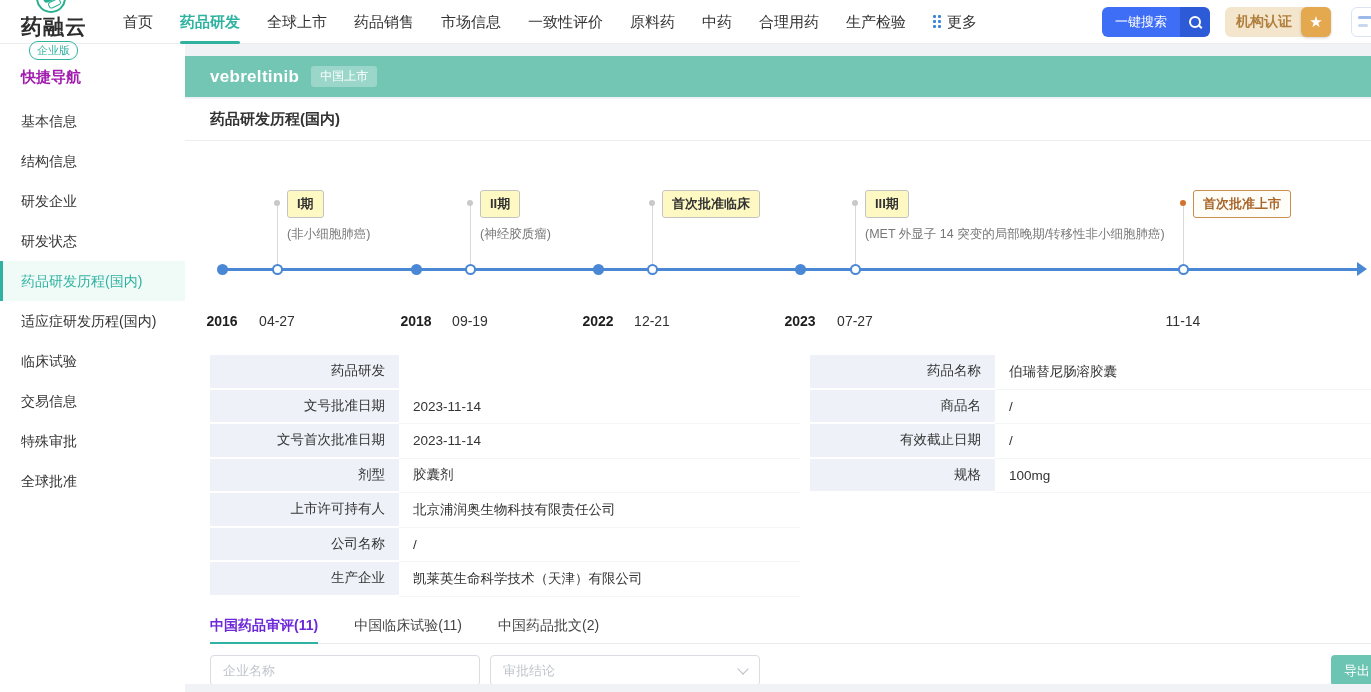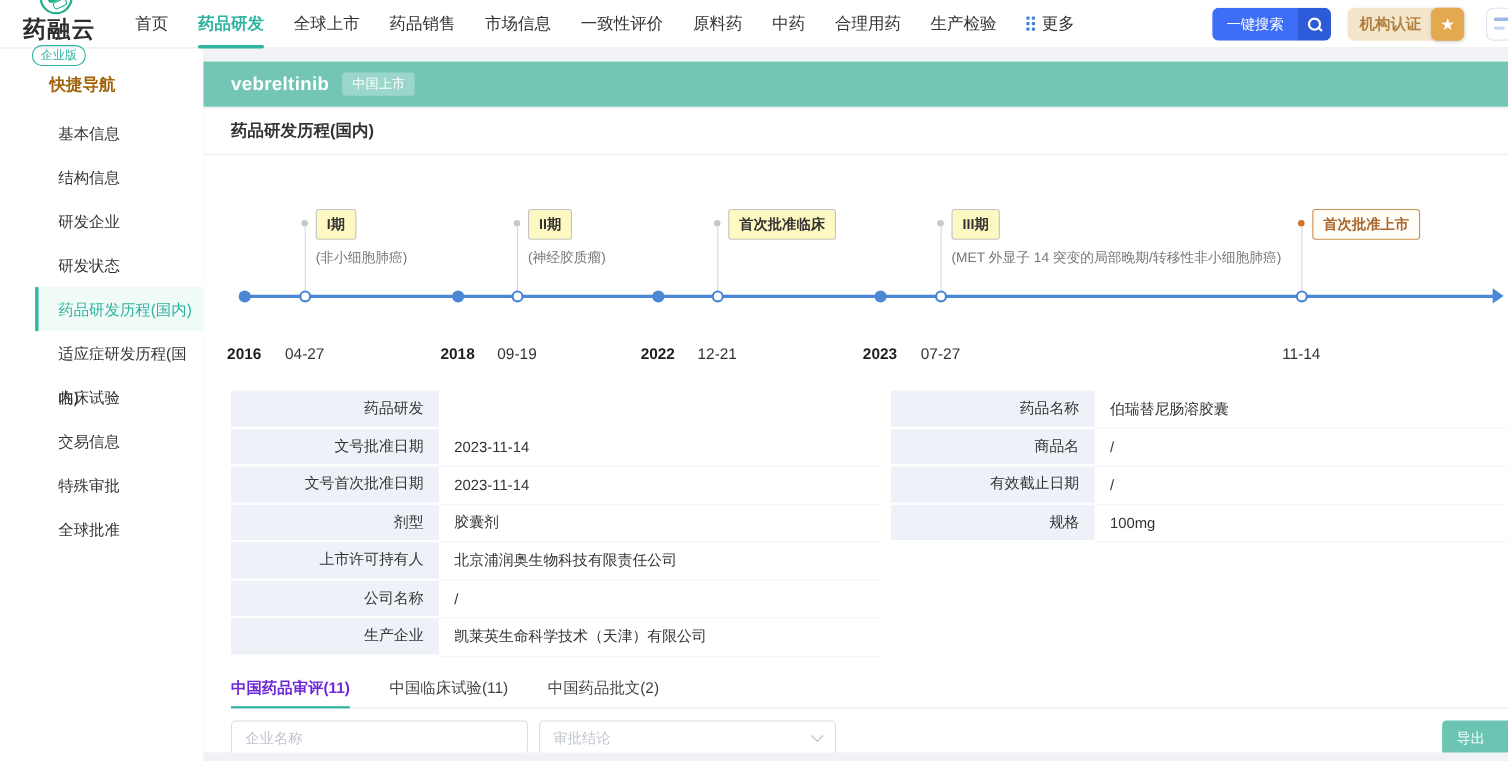--- a/index.html
+++ b/index.html
@@ -39,22 +39,22 @@
   .cert-ic { width:30px; height:30px; background:#e4a94f; border-radius:6px; display:flex; align-items:center;
              justify-content:center; box-shadow:0 1px 3px rgba(0,0,0,.18); }
   .cert-ic::before { content:"★"; color:#fff; font-size:15px; }
   .partial-icon { position:absolute; right:-12px; top:7px; width:32px; height:30px; background:#fff;
                   border:1px solid #dbe4f3; border-radius:6px; }
   .partial-icon::before { content:""; position:absolute; left:6px; top:8px; width:14px; height:3px; background:#9db9e8; border-radius:2px; }
   .partial-icon::after { content:""; position:absolute; left:6px; top:16px; width:10px; height:3px; background:#c9d8f0; border-radius:2px; }
 
   
   .sidebar { position:absolute; left:0; top:44px; width:185px; bottom:0; background:#fff; }
-  .sidebar-title { font-size:15px; font-weight:bold; color:#a16207; padding:24px 0 14px 21px;margin-left:24px; }
-  .side-item { height:40px; line-height:40px; padding-left:21px; font-size:14px; color:#333; cursor:pointer;margin-left:32px; }
+  .sidebar-title { font-size:15px; font-weight:bold; color:#a21caf; padding:24px 0 14px 21px; }
+  .side-item { height:40px; line-height:40px; padding-left:21px; font-size:14px; color:#333; cursor:pointer; }
   .side-item.active { color:#2fb3a0; background:#f0faf7; border-left:3px solid #2fb3a0; padding-left:18px; }
 
   
   .main { position:absolute; left:185px; top:44px; right:0; bottom:0; background:#f0f2f5; }
   .band { position:absolute; left:0; top:12px; right:0; height:41px; background:#74c6b4;
           display:flex; align-items:center; padding-left:25px; }
   .band-name { color:#fff; font-size:17px; font-weight:bold; letter-spacing:.3px; }
   .band-badge { margin-left:12px; background:rgba(255,255,255,.28); color:#fff; font-size:12px;
                 padding:2px 9px; border-radius:3px; }
 
@@ -108,21 +108,21 @@
                   font-size:13px; color:#333; padding:0 12px; background:#fff; outline:none;
                   font-family:"Liberation Sans","DejaVu Sans",sans-serif; }
   .filter-input::placeholder { color:#c0c4cc; }
   .fi-company { left:25px; width:270px; }
   .filter-select { position:absolute; left:305px; top:556px; width:270px; height:31px; border:1px solid #d9dce3;
                    border-radius:4px; background:#fff; display:flex; align-items:center; justify-content:space-between;
                    padding:0 12px; cursor:pointer; }
   .filter-select .ph { font-size:13px; color:#c0c4cc; }
   .chev { width:8px; height:8px; border-right:1.5px solid #b9bec7; border-bottom:1.5px solid #b9bec7;
           transform:rotate(45deg); margin-top:-4px; }
-  .export-btn { position:absolute; right:0; top:556px; height:31px; width:60px; background:#6cc5b3; color:#fff;
+  .export-btn { position:absolute; right:0; top:556px; height:31px; width:40px; background:#6cc5b3; color:#fff;
                 font-size:13px; border:none; border-radius:4px 0 0 4px; cursor:pointer; overflow:hidden;
                 text-align:left; padding-left:13px; white-space:nowrap;
                 font-family:"Liberation Sans","DejaVu Sans",sans-serif;margin-left:20px; }
 </style>
 </head>
 <body>
 
 <div class="navbar">
   <div class="logo-wrap">
     <span class="logo-icon"></span>

